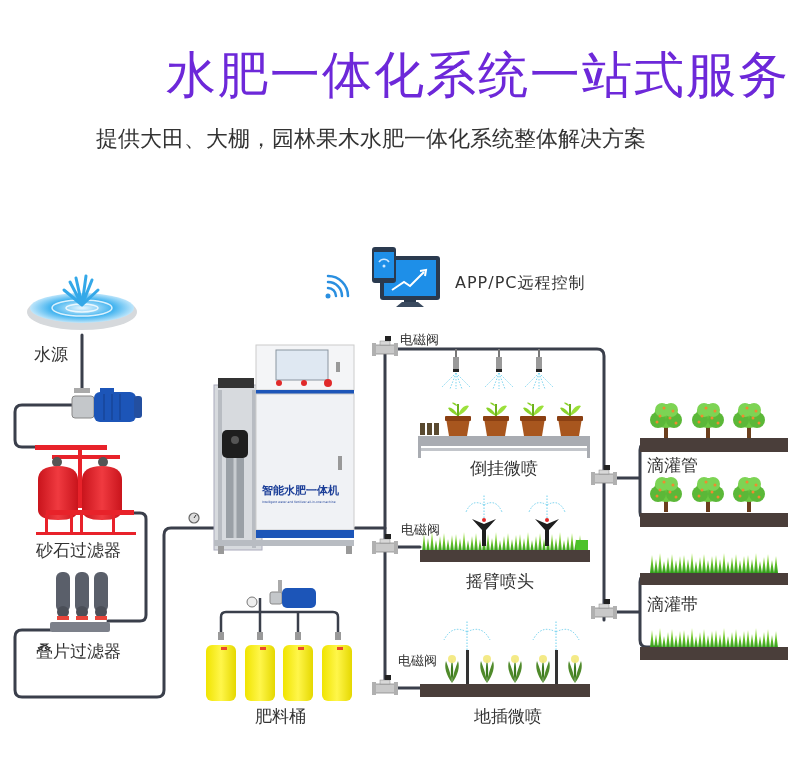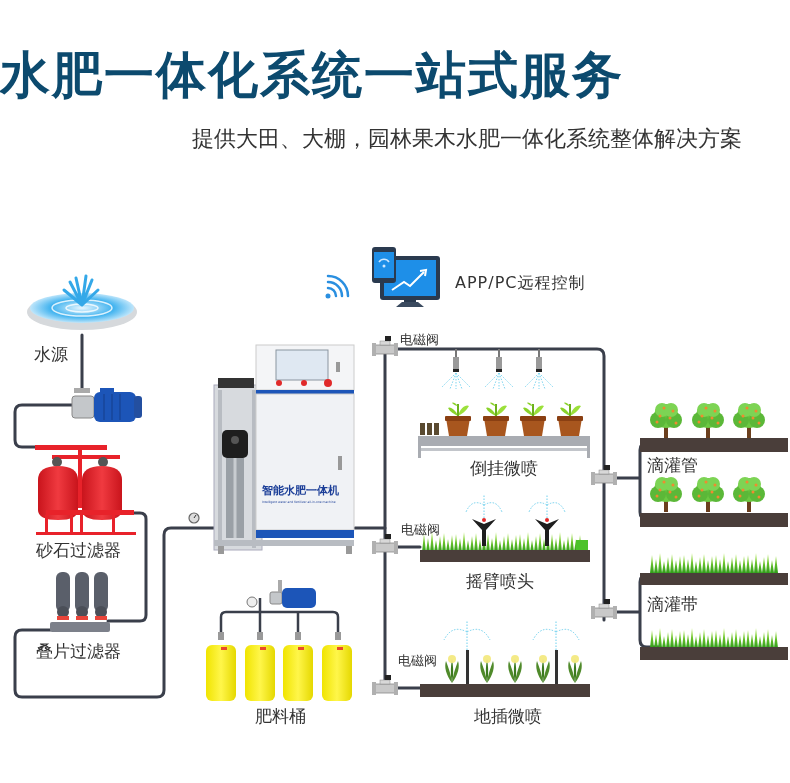--- a/index.html
+++ b/index.html
@@ -1,18 +1,18 @@
 <!DOCTYPE html>
 <html><head>
 <meta charset="utf-8">
 <style>
   html,body{margin:0;padding:0;background:#fff;}
   body{width:790px;height:783px;position:relative;overflow:hidden;font-family:"DejaVu Sans","Liberation Sans",sans-serif;}
-  .title{position:absolute;left:0;top:42px;width:790px;text-align:left;font-size:50px;font-weight:bold;color:#0c4a6e;letter-spacing:2px;font-family:"DejaVu Sans",sans-serif;}
-  .subtitle{position:absolute;left:0;top:124px;width:742px;text-align:right;font-size:22px;color:#333;font-family:"DejaVu Sans",sans-serif;}
+  .title{position:absolute;left:0;top:42px;width:790px;text-align:right;font-size:50px;font-weight:normal;color:#6d28d9;letter-spacing:2px;font-family:"DejaVu Sans",sans-serif;}
+  .subtitle{position:absolute;left:0;top:124px;width:742px;text-align:center;font-size:22px;color:#333;font-family:"DejaVu Sans",sans-serif;}
   svg.diagram{position:absolute;left:0;top:0;}
   .lbl{font-family:"DejaVu Sans",sans-serif;fill:#333;}
 </style>
 </head>
 <body>
 
 <div class="title">水肥一体化系统一站式服务</div>
 <div class="subtitle">提供大田、大棚，园林果木水肥一体化系统整体解决方案</div>
 
 <svg class="diagram" width="790" height="783" viewBox="0 0 790 783">

